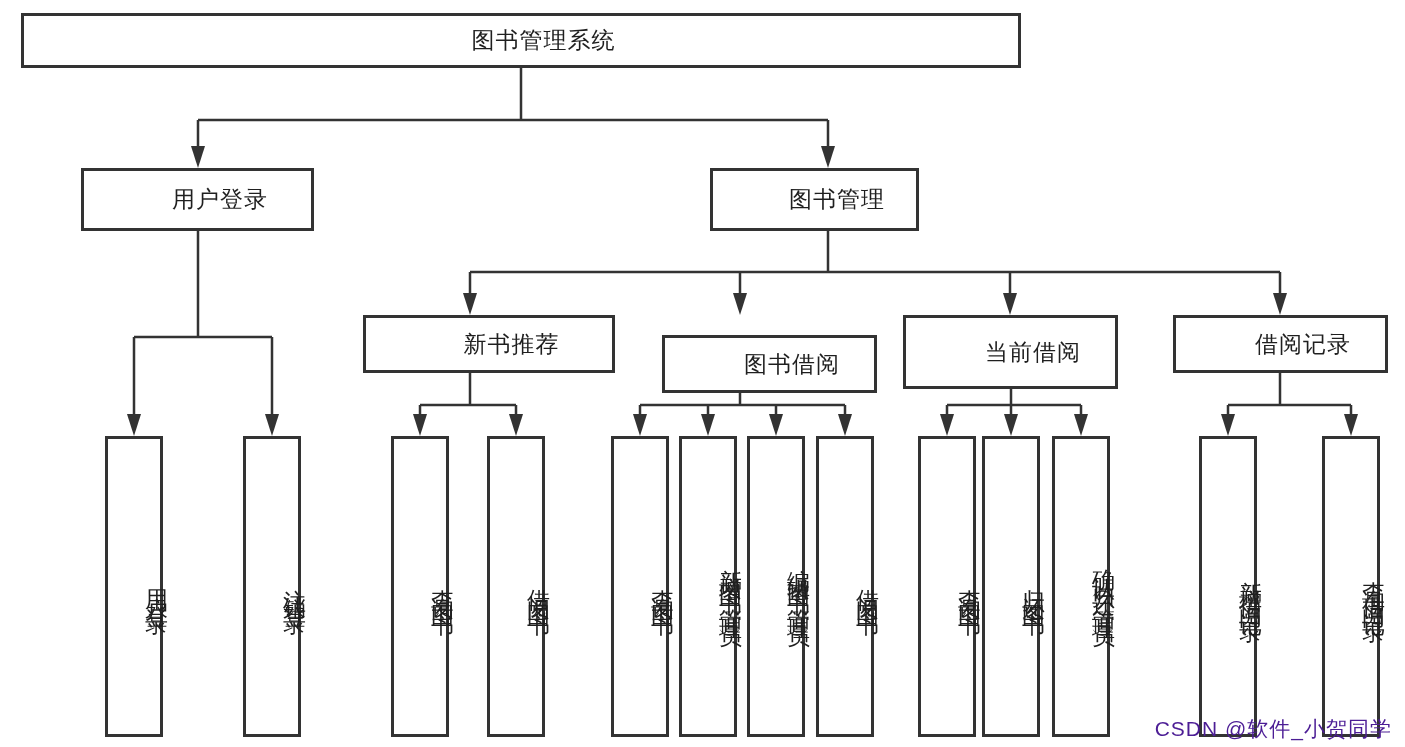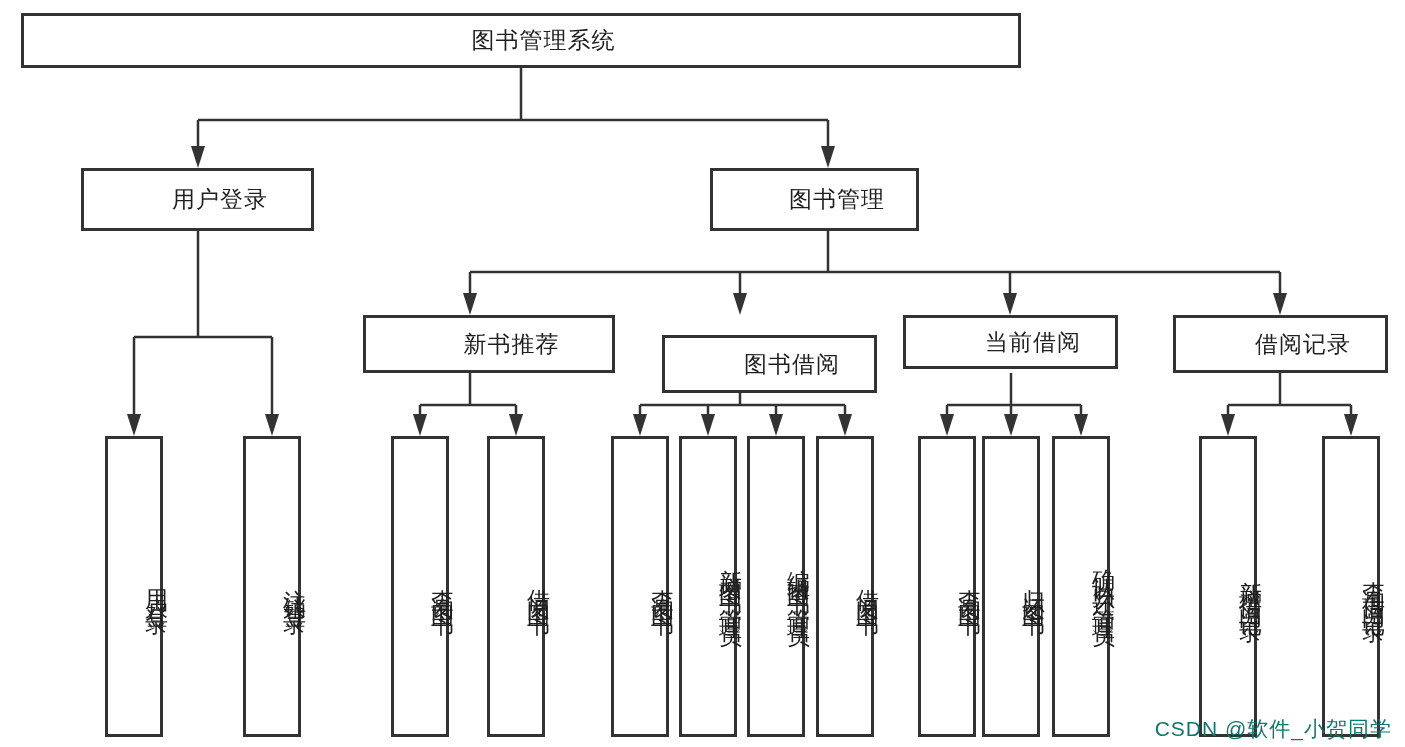--- a/index.html
+++ b/index.html
@@ -51,21 +51,21 @@
     writing-mode: vertical-rl;
     letter-spacing: 8px;
     line-height: 1;
     white-space: nowrap;
   }
   .watermark {
     position: absolute;
     right: 13px;
     bottom: 4px;
     font-size: 21px;
-    color: #0f766e;
+    color: #4c1d95;
     letter-spacing: 1px;
     white-space: nowrap;
     text-align: center;
   }
 </style>
 </head>
 <body>
 
 <div id="canvas">
 
@@ -126,21 +126,21 @@
   <div class="node hbox" style="left:710px; top:168px; width:209px; height:63px;">
     <span>图书管理</span>
   </div>
 
   <div class="node hbox" style="left:363px; top:315px; width:252px; height:58px;">
     <span>新书推荐</span>
   </div>
   <div class="node hbox" style="left:662px; top:315px; width:215px; height:58px;margin-top:20px;">
     <span>图书借阅</span>
   </div>
-  <div class="node hbox" style="left:903px; top:315px; width:215px; height:54px;">
+  <div class="node hbox" style="left:903px; top:315px; width:215px; height:74px;">
     <span>当前借阅</span>
   </div>
   <div class="node hbox" style="left:1173px; top:315px; width:215px; height:58px;">
     <span>借阅记录</span>
   </div>
 
   <div class="node vbox" style="left:105px;">
     <span class="vtext">用户登录</span>
   </div>
   <div class="node vbox" style="left:243px;">

